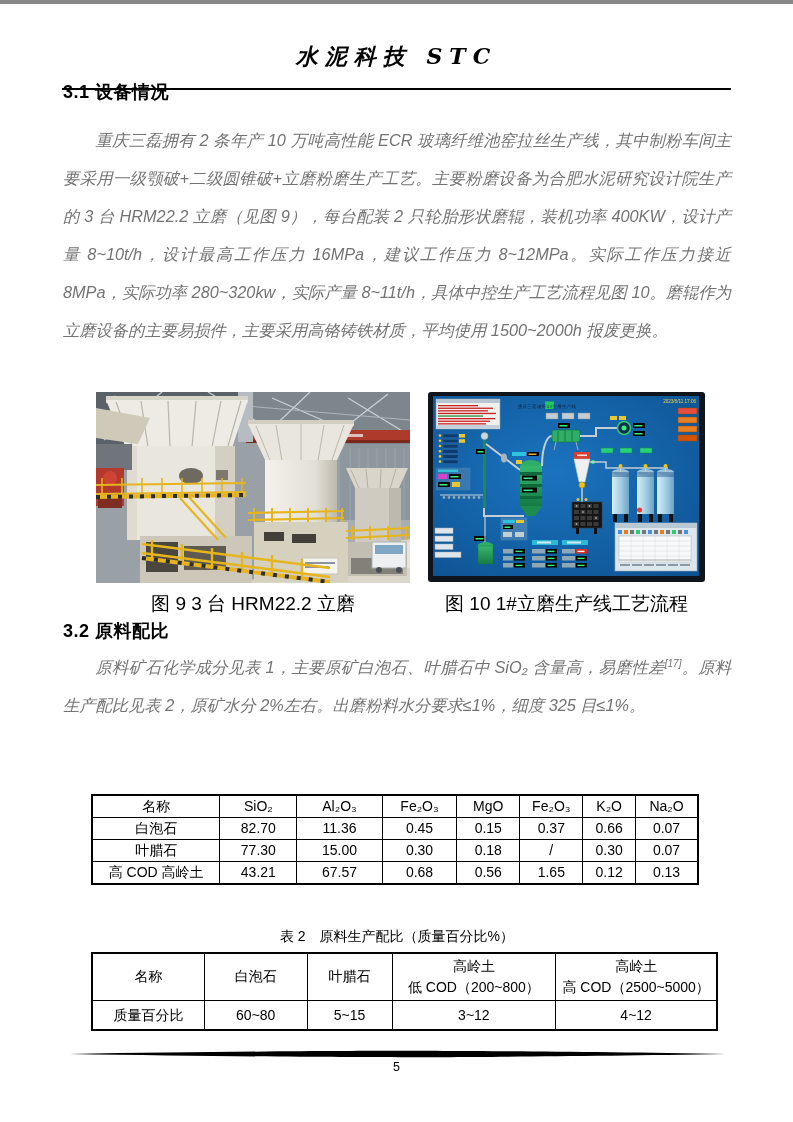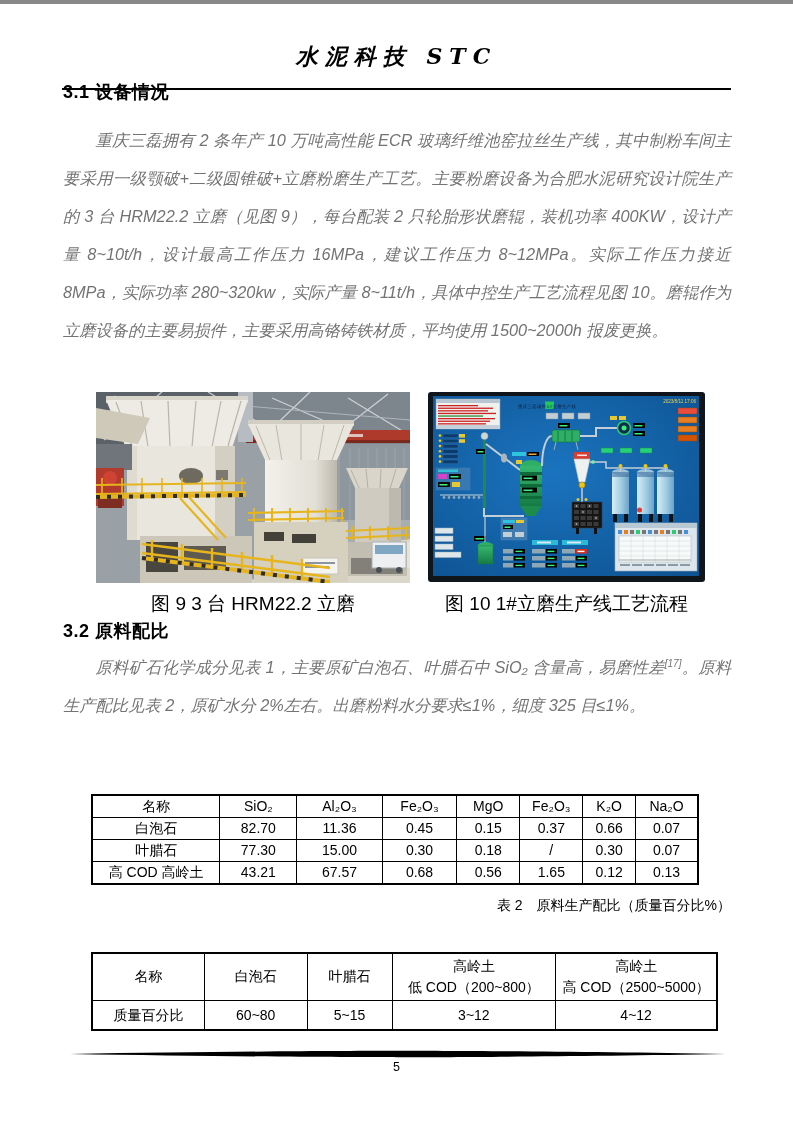--- a/index.html
+++ b/index.html
@@ -35,21 +35,21 @@
     position:absolute;top:587px;text-align:center;font-size:19px;color:#000;
     font-family:"Liberation Sans","DejaVu Sans",sans-serif;
   }
   #cap9{left:96px;width:314px;}
   #cap10{left:428px;width:277px;}
   .table-caption{
     position:absolute;left:63px;width:668px;text-align:center;
     font-size:14px;color:#000;
   }
   #t1cap{top:767px;}
-  #t2cap{top:893px;text-align:right;}
+  #t2cap{top:924px;}
   table{border-collapse:collapse;table-layout:fixed;position:absolute;background:#fff;}
   table,td,th{border:1px solid #000;padding-left:24px;}
   table{border-width:2px;}
   td,th{font-weight:normal;text-align:center;vertical-align:middle;padding:0;font-size:14px;color:#000;}
   #table1{top:790px;left:91px;width:608px;}
   #table1 td,#table1 th{height:21px;line-height:21px;}
   #table2{top:948px;left:91px;width:627px;}
   #table2 th{height:46px;}
   #table2 td{height:28px;line-height:28px;}
   .two-line div{line-height:21px;}

